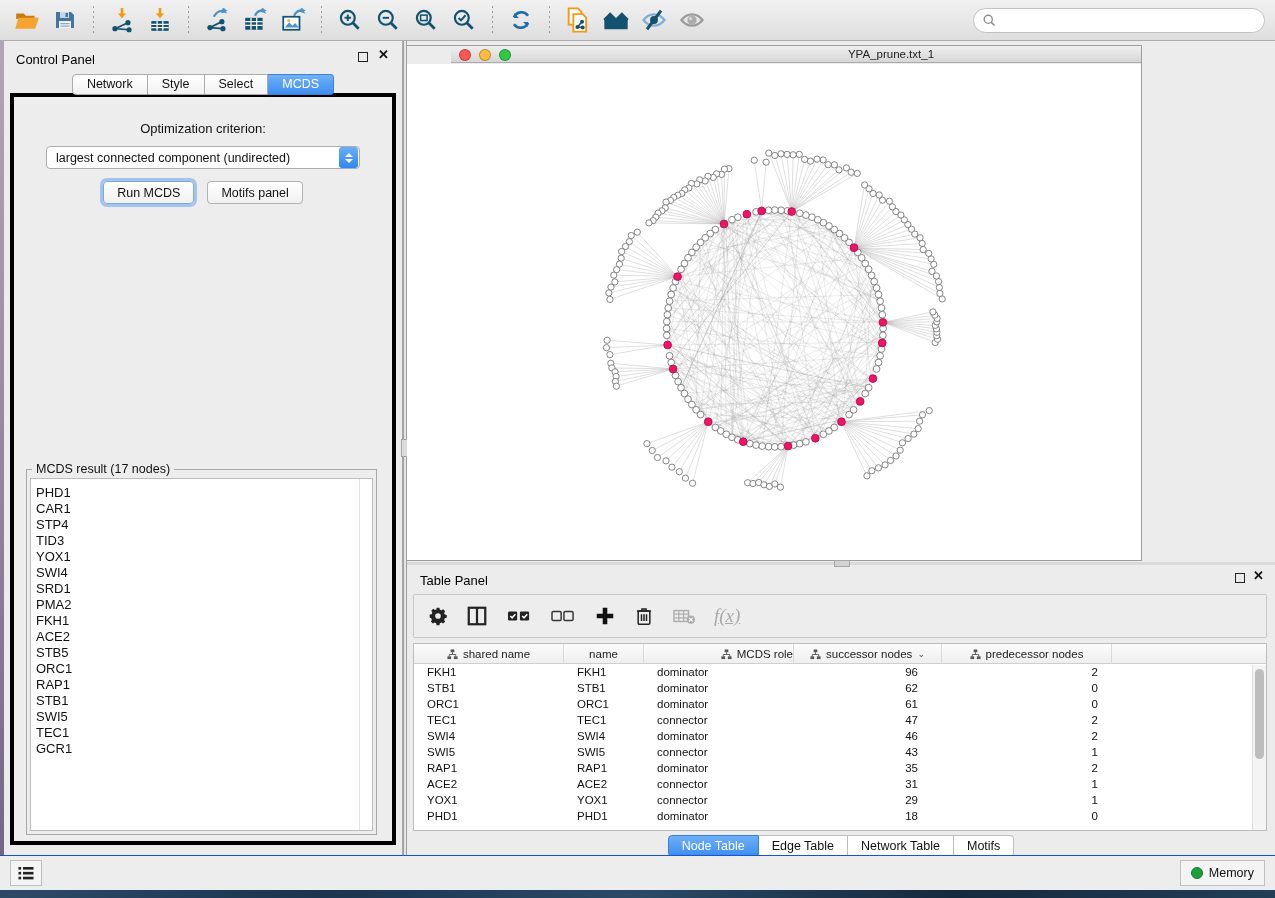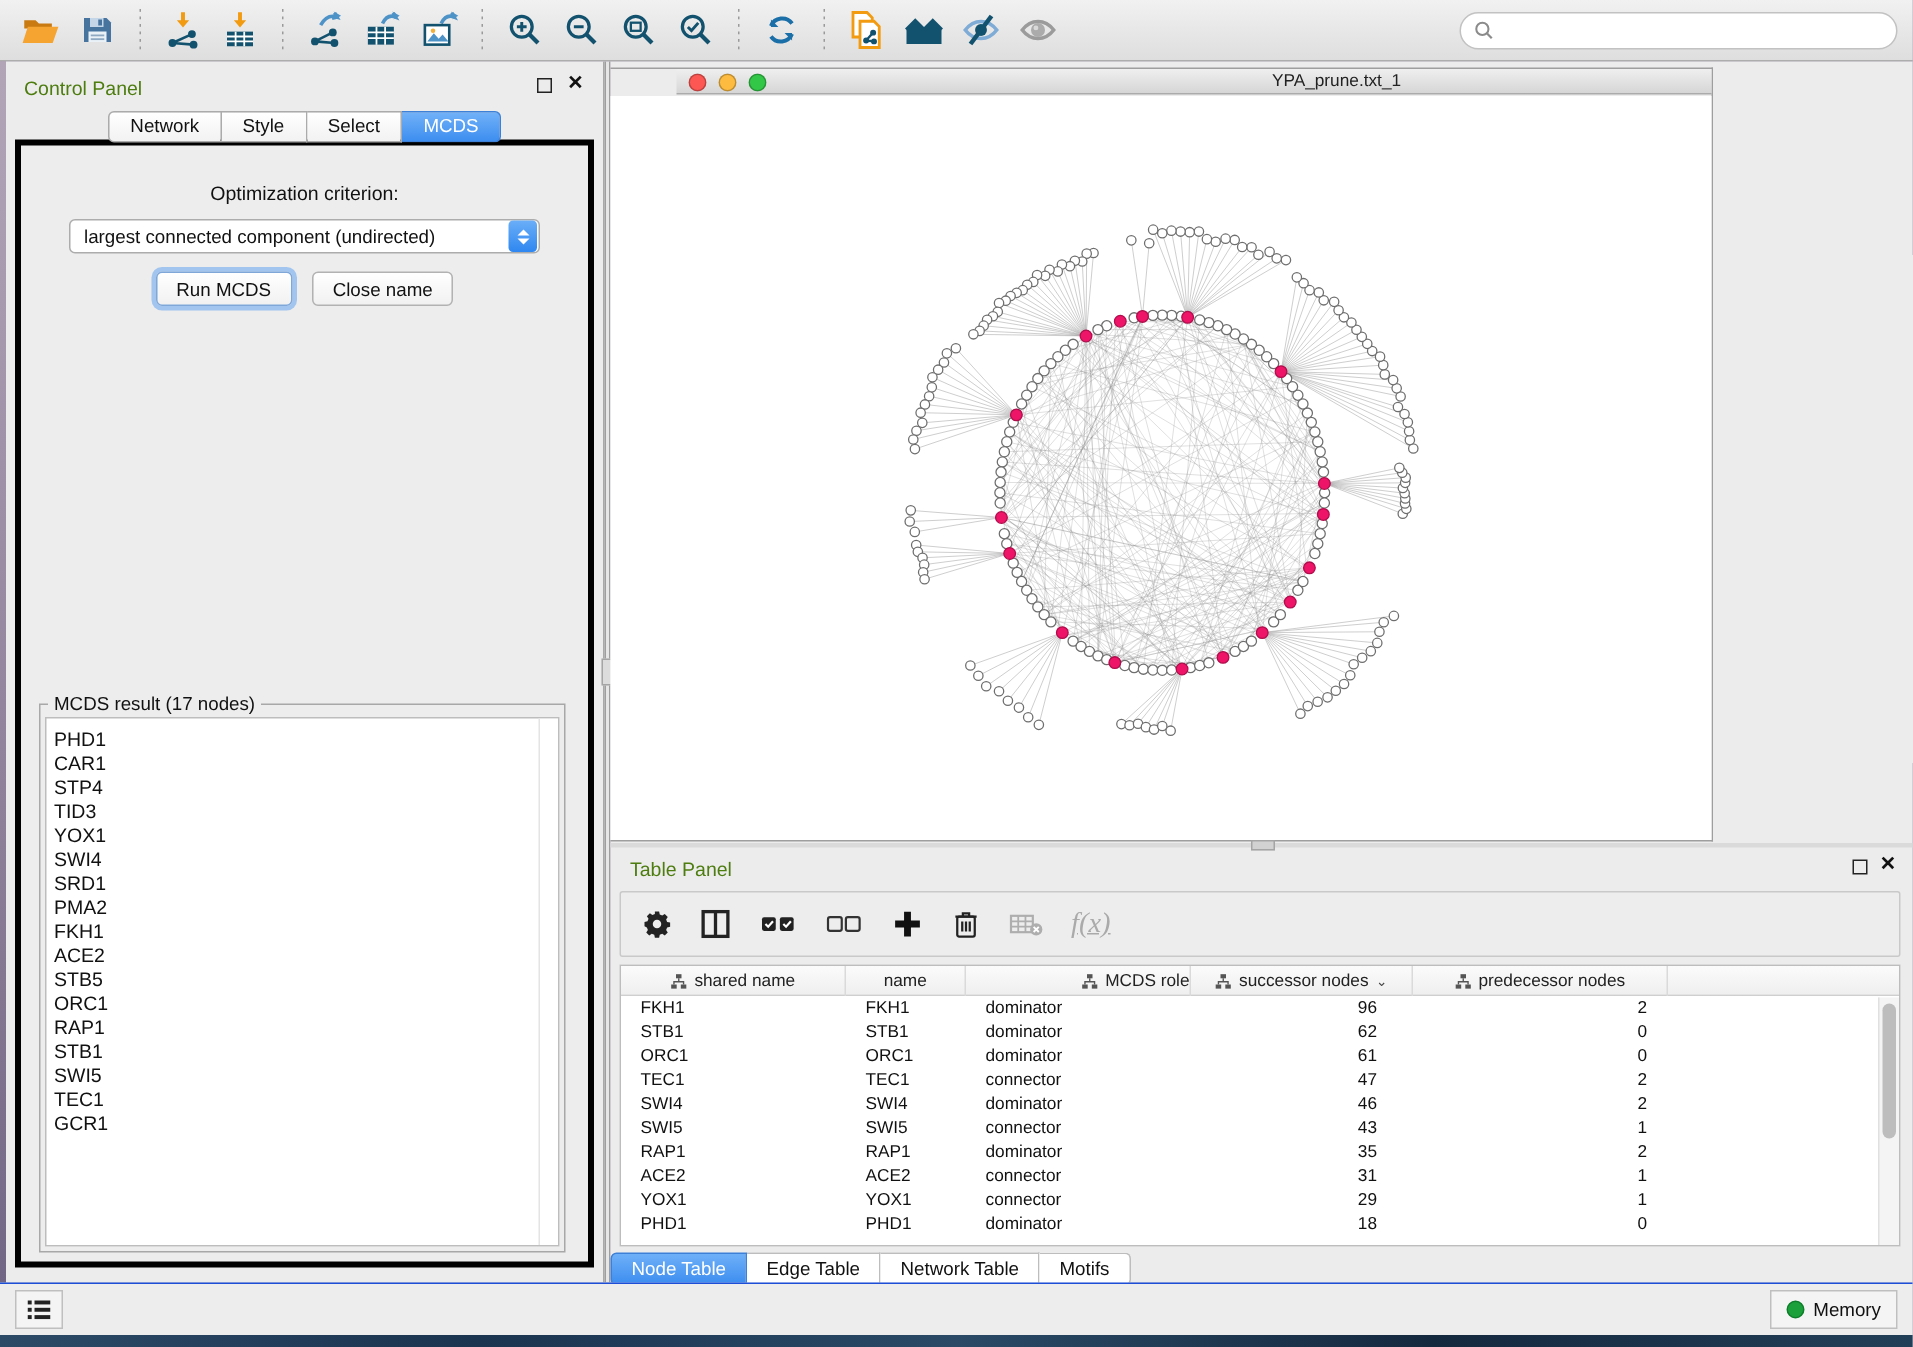--- a/index.html
+++ b/index.html
@@ -23,21 +23,21 @@
 
   
   #left-strip { position:absolute; left:0; top:41px; width:4px; height:849px;
     background:linear-gradient(#B3A5B8,#8D7F98 60%,#6E6483); }
   #bottom-strip { position:absolute; left:0; top:890px; width:1275px; height:8px;
     background:linear-gradient(90deg,#2C4A66,#1B3450 25%,#2A4A66 50%,#15293E 75%,#223F58); }
 
   
   #control-panel { position:absolute; left:4px; top:41px; width:399px; height:814px;
     background:#ECECEC; border-right:1px solid #A9A9A9; }
-  .panel-title { font-size:13px; color:#4d7c0f; }
+  .panel-title { font-size:13px; color:#000000; }
   .win-float { width:10px; height:10px; border:1.5px solid #222; display:inline-block; }
   .win-close { font-size:13px; font-weight:bold; color:#111; line-height:10px; }
   #cp-titlebar { padding:9px 12px 0 12px; }
   #cp-float { position:absolute; top:11px; right:34px; }
   #cp-close { position:absolute; top:9px; right:13px; }
 
   .seg-tabs { position:absolute; top:33px; left:0; right:0; display:flex;
     justify-content:center; z-index:2; }
   .seg-tab { height:21px; line-height:19px; padding:0 14px; font-size:12.5px;
     background:linear-gradient(#FFFFFF,#F2F2F2); border:1px solid #ABABAB;
@@ -123,21 +123,21 @@
   .td { font-size:11.5px; color:#111; line-height:16px; white-space:nowrap;
     overflow:hidden; }
   .td.txt { padding-left:13px; }
   .td.num { text-align:right; }
   #tp-vscroll { position:absolute; right:0; top:21px; bottom:0; width:14px;
     background:#F4F4F4; border-left:1px solid #E0E0E0; }
   #tp-vthumb { position:absolute; left:2px; width:9px; top:4px; height:90px;
     background:#BDBDBD; border-radius:5px; }
 
   #tp-tabs { position:absolute; left:0; right:0; top:270px; display:flex;
-    justify-content:flex-start; }
+    justify-content:center; }
   .bt-tab { height:22px; line-height:20px; padding:0 13px; font-size:12.5px;
     background:#fff; border:1px solid #BDBDBD; border-left:none; color:#111; }
   .bt-tab:first-child { border-left:1px solid #BDBDBD; border-radius:4px 0 0 4px; }
   .bt-tab:last-child { border-radius:0 4px 4px 0; }
   .bt-tab.selected { background:linear-gradient(#6FB0F8,#3C8DF0); color:#fff;
     border-color:#3D80D8; }
 
   
   #status-bar { position:absolute; left:0; top:855px; width:1275px; height:35px;
     background:#EDEDED; border-top:1px solid #1d4ed8; }
@@ -313,21 +313,21 @@
     <div id="opt-label">Optimization criterion:</div>
     <div id="opt-select">
       <span class="sel-text">largest connected component (undirected)</span>
       <span class="stepper">
           <span class="up"></span>
           <span class="dn"></span>
         </span>
     </div>
     <div id="btn-row">
       <button class="aq-btn focused">Run MCDS</button>
-      <button class="aq-btn">Close name</button>
+      <button class="aq-btn">Motifs panel</button>
     </div>
     <div id="result-group">
       <span id="result-label">MCDS result (17 nodes)</span>
       <div id="result-list">
         <div id="result-items">
             <div class="result-item">PHD1</div>
             <div class="result-item">CAR1</div>
             <div class="result-item">STP4</div>
             <div class="result-item">TID3</div>
             <div class="result-item">YOX1</div>

